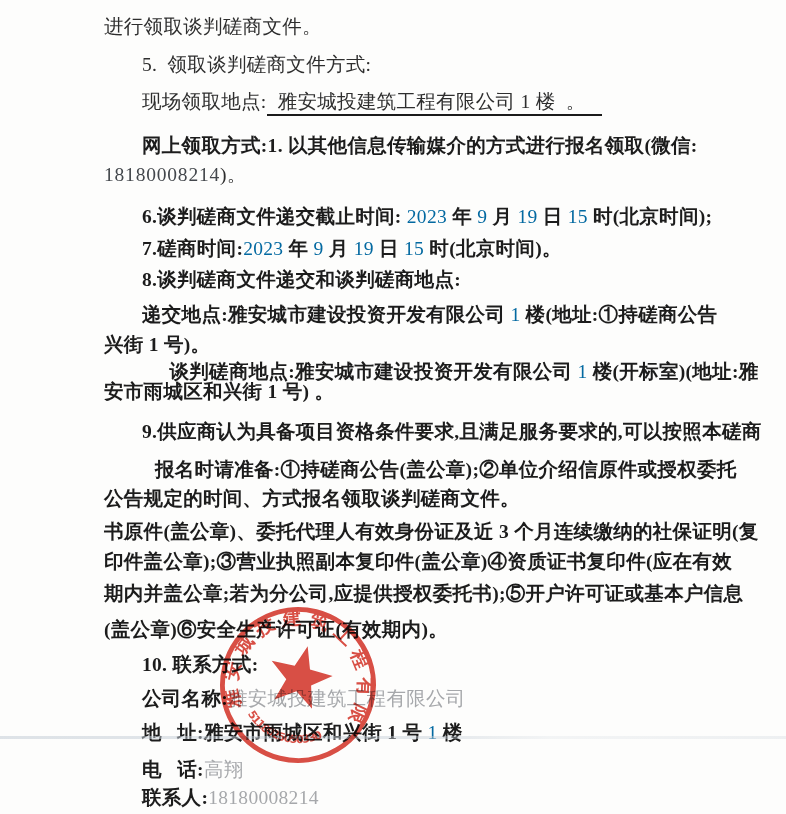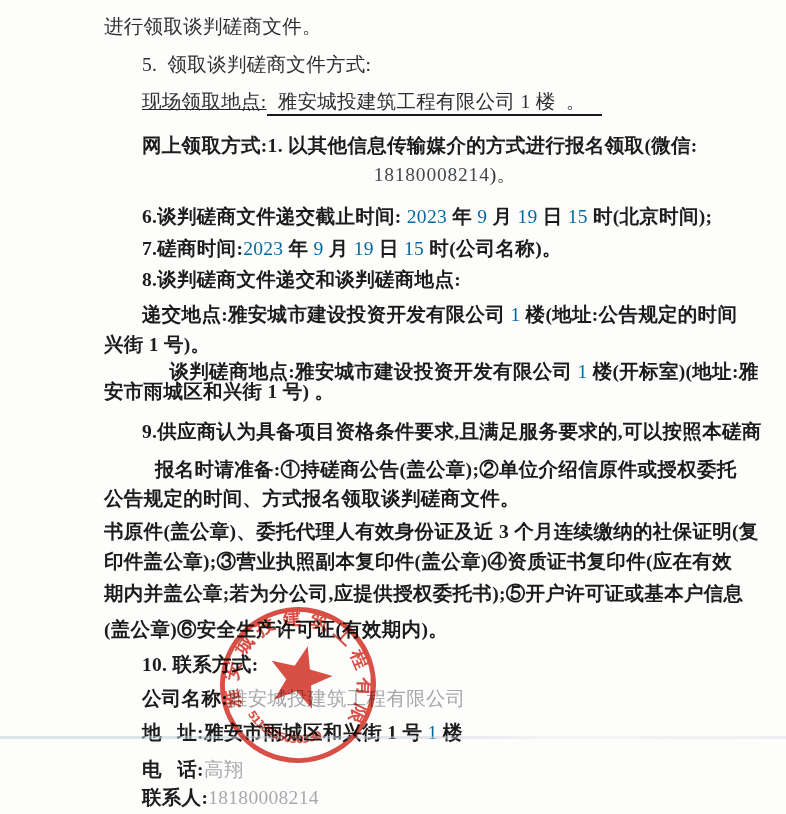--- a/index.html
+++ b/index.html
@@ -56,27 +56,27 @@
     font-family:"DejaVu Sans","Liberation Sans",sans-serif;}
 </style>
 </head>
 <body>
 
 <div id="page">
 
   <div id="doc">
       <div class="line indent-base" style="margin-top: 10px;"><span class="seg-n">进行领取谈判磋商文件。</span></div>
       <div class="line indent-para" style="margin-top: 12px;"><span class="seg-n">5.  领取谈判磋商文件方式:</span></div>
-      <div class="line indent-para" style="margin-top: 11px; text-decoration: underline;"><span class="seg-n">现场领取地点:</span><span class="seg-u"> 雅安城投建筑工程有限公司 1 楼  。</span></div>
+      <div class="line indent-para" style="margin-top: 11px;"><span class="seg-n">现场领取地点:</span><span class="seg-u"> 雅安城投建筑工程有限公司 1 楼  。</span></div>
       <div class="line indent-para" style="margin-top: 18px;"><span class="seg-b">网上领取方式:1. 以其他信息传输媒介的方式进行报名领取(微信:</span></div>
-      <div class="line indent-base" style="margin-top: 3px; text-align: center;"><span class="seg-num">18180008214</span><span class="seg-n">)。</span></div>
+      <div class="line indent-base" style="margin-top: 3px;"><span class="seg-num">18180008214</span><span class="seg-n">)。</span></div>
       <div class="line indent-para" style="margin-top: 16px;"><span class="seg-b">6.谈判磋商文件递交截止时间: </span><span class="seg-v">2023</span><span class="seg-b"> 年 </span><span class="seg-v">9</span><span class="seg-b"> 月 </span><span class="seg-v">19</span><span class="seg-b"> 日 </span><span class="seg-v">15</span><span class="seg-b"> 时(北京时间);</span></div>
-      <div class="line indent-para" style="margin-top: 6px;"><span class="seg-b">7.磋商时间:</span><span class="seg-v">2023</span><span class="seg-b"> 年 </span><span class="seg-v">9</span><span class="seg-b"> 月 </span><span class="seg-v">19</span><span class="seg-b"> 日 </span><span class="seg-v">15</span><span class="seg-b"> 时(公司名称)。</span></div>
+      <div class="line indent-para" style="margin-top: 6px;"><span class="seg-b">7.磋商时间:</span><span class="seg-v">2023</span><span class="seg-b"> 年 </span><span class="seg-v">9</span><span class="seg-b"> 月 </span><span class="seg-v">19</span><span class="seg-b"> 日 </span><span class="seg-v">15</span><span class="seg-b"> 时(北京时间)。</span></div>
       <div class="line indent-para" style="margin-top: 5px;"><span class="seg-b">8.谈判磋商文件递交和谈判磋商地点:</span></div>
-      <div class="line indent-para" style="margin-top: 9px;"><span class="seg-b">递交地点:雅安城市建设投资开发有限公司 </span><span class="seg-v">1</span><span class="seg-b"> 楼(地址:公告规定的时间</span></div>
+      <div class="line indent-para" style="margin-top: 9px;"><span class="seg-b">递交地点:雅安城市建设投资开发有限公司 </span><span class="seg-v">1</span><span class="seg-b"> 楼(地址:①持磋商公告</span></div>
       <div class="line indent-base" style="margin-top: 4px;"><span class="seg-b">兴街 1 号)。</span></div>
       <div class="line indent-para" style="margin-top: 1px; text-align: center;"><span class="seg-b">谈判磋商地点:雅安城市建设投资开发有限公司 </span><span class="seg-v">1</span><span class="seg-b"> 楼(开标室)(地址:雅</span></div>
       <div class="line indent-base" style="margin-top: -6px;"><span class="seg-b">安市雨城区和兴街 1 号) 。</span></div>
       <div class="line indent-para" style="margin-top: 14px;"><span class="seg-b">9.供应商认为具备项目资格条件要求,且满足服务要求的,可以按照本磋商</span></div>
       <div class="line indent-deep" style="margin-top: 12px;"><span class="seg-b">报名时请准备:①持磋商公告(盖公章);②单位介绍信原件或授权委托</span></div>
       <div class="line indent-base" style="margin-top: 3px;"><span class="seg-b">公告规定的时间、方式报名领取谈判磋商文件。</span></div>
       <div class="line indent-base" style="margin-top: 7px;"><span class="seg-b">书原件(盖公章)、委托代理人有效身份证及近 3 个月连续缴纳的社保证明(复</span></div>
       <div class="line indent-base" style="margin-top: 4px;"><span class="seg-b">印件盖公章);③营业执照副本复印件(盖公章)④资质证书复印件(应在有效</span></div>
       <div class="line indent-base" style="margin-top: 6px;"><span class="seg-b">期内并盖公章;若为分公司,应提供授权委托书);⑤开户许可证或基本户信息</span></div>
       <div class="line indent-base" style="margin-top: 10px;"><span class="seg-b">(盖公章)⑥安全生产许可证(有效期内)。</span></div>

